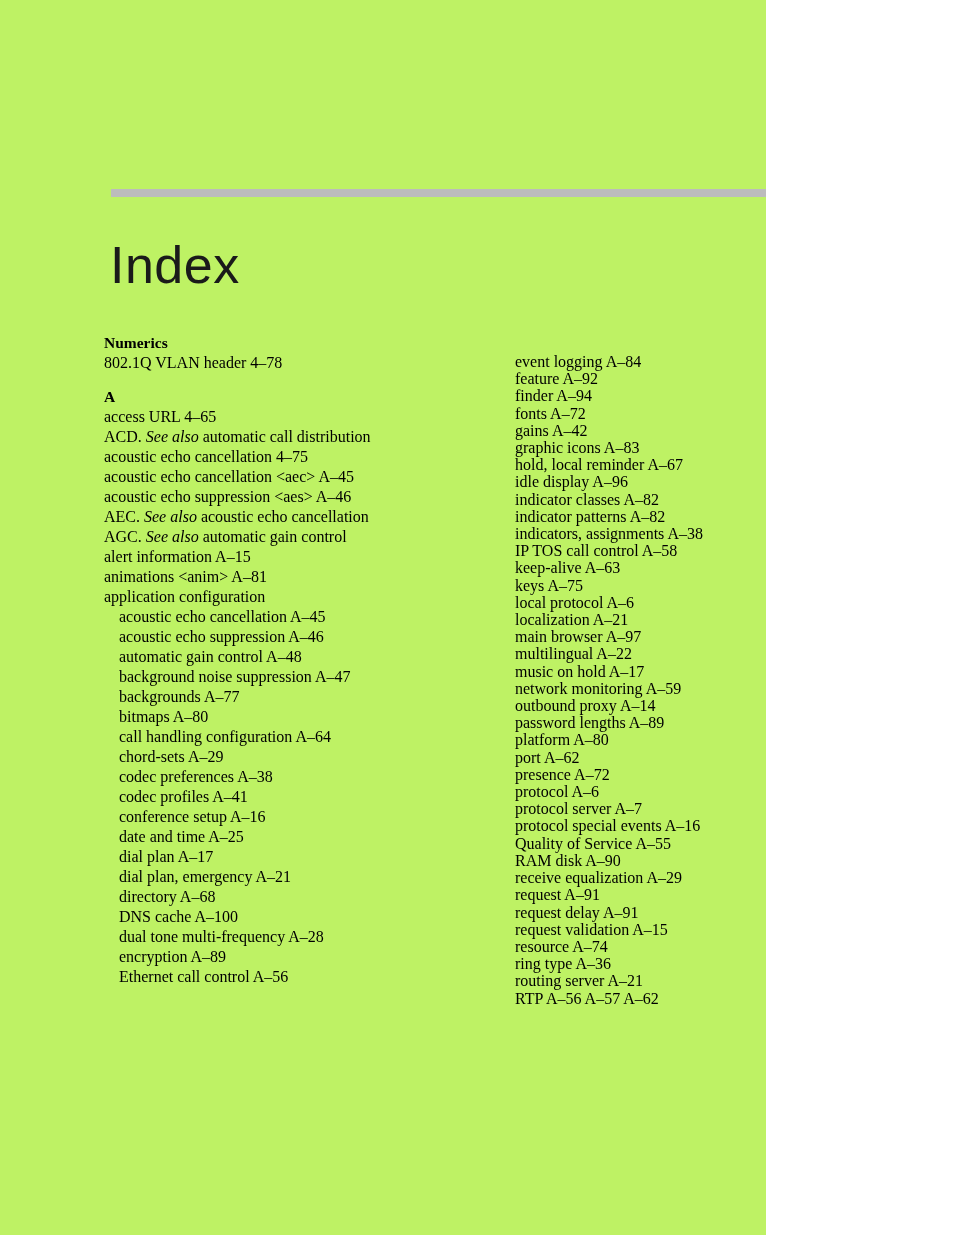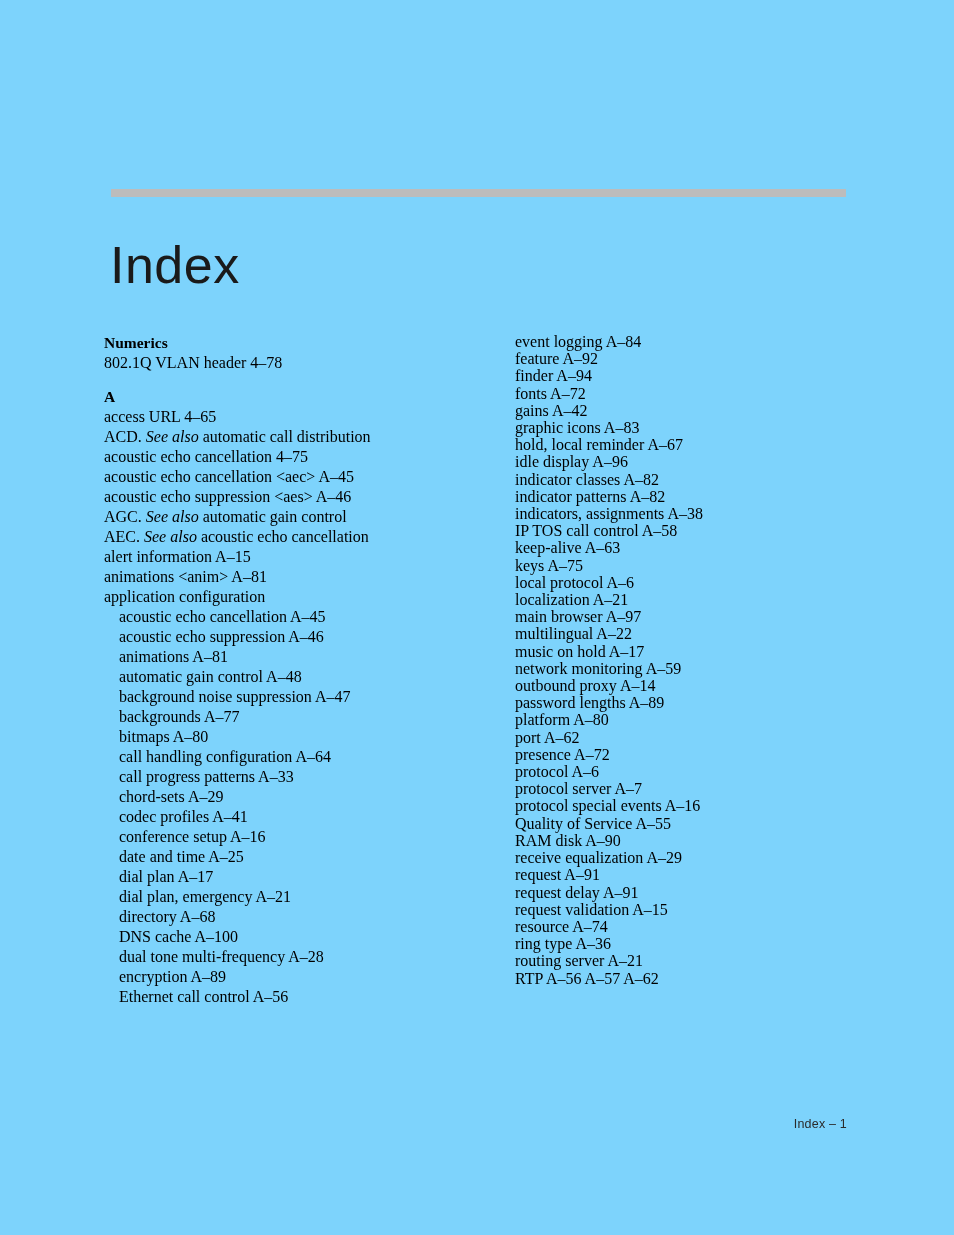--- a/index.html
+++ b/index.html
@@ -7,23 +7,23 @@
     margin: 0;
     padding: 0;
     background: #ffffff;
   }
   body {
     font-family: "Liberation Serif", "DejaVu Serif", serif;
     color: #000000;
   }
   #page {
     position: relative;
-    width: 954px;
+    width: 766px;
     height: 1235px;
-    background: #7dd3fc;
+    background: #bef264;
     overflow: hidden;
   }
 
   
   #header-rule {
     position: absolute;
     left: 111px;
     top: 189px;
     width: 735px;
     height: 8px;
@@ -54,20 +54,21 @@
     position: absolute;
     top: 0;
   }
   #column-left {
     left: 104px;
     width: 370px;
   }
   #column-right {
     left: 515px;
     width: 380px;
+    margin-top: 20px;
   }
 
   .idx-letter {
     font-weight: bold;
     font-size: 15.5px;
     line-height: 20px;
     margin: 0;
     white-space: nowrap;
   }
   .idx-letter.spaced { margin-top: 14px; }
@@ -117,35 +118,34 @@
   <div id="columns">
     <div class="column" id="column-left">
         <div class="idx-letter">Numerics</div>
         <div class="idx-entry">802.1Q VLAN header 4–78</div>
         <div class="idx-letter spaced">A</div>
         <div class="idx-entry">access URL 4–65</div>
         <div class="idx-entry"><span>ACD.  </span><span class="see-also">See also</span><span> automatic call distribution</span></div>
         <div class="idx-entry">acoustic echo cancellation 4–75</div>
         <div class="idx-entry">acoustic echo cancellation &lt;aec&gt; A–45</div>
         <div class="idx-entry">acoustic echo suppression &lt;aes&gt; A–46</div>
+        <div class="idx-entry"><span>AEC.  </span><span class="see-also">See also</span><span> acoustic echo cancellation</span></div>
         <div class="idx-entry"><span>AGC.  </span><span class="see-also">See also</span><span>  automatic gain control</span></div>
-        <div class="idx-entry"><span>AEC.  </span><span class="see-also">See also</span><span> acoustic echo cancellation</span></div>
         <div class="idx-entry">alert information A–15</div>
         <div class="idx-entry">animations &lt;anim&gt; A–81</div>
         <div class="idx-entry">application configuration</div>
         <div class="idx-entry sub">acoustic echo cancellation A–45</div>
         <div class="idx-entry sub">acoustic echo suppression A–46</div>
-        <div class="idx-entry sub">animations A–81</div>
         <div class="idx-entry sub">automatic gain control A–48</div>
         <div class="idx-entry sub">background noise suppression A–47</div>
         <div class="idx-entry sub">backgrounds A–77</div>
         <div class="idx-entry sub">bitmaps A–80</div>
         <div class="idx-entry sub">call handling configuration A–64</div>
-        <div class="idx-entry sub">call progress patterns A–33</div>
         <div class="idx-entry sub">chord-sets A–29</div>
+        <div class="idx-entry sub">codec preferences A–38</div>
         <div class="idx-entry sub">codec profiles A–41</div>
         <div class="idx-entry sub">conference setup A–16</div>
         <div class="idx-entry sub">date and time A–25</div>
         <div class="idx-entry sub">dial plan A–17</div>
         <div class="idx-entry sub">dial plan, emergency A–21</div>
         <div class="idx-entry sub">directory A–68</div>
         <div class="idx-entry sub">DNS cache A–100</div>
         <div class="idx-entry sub">dual tone multi-frequency A–28</div>
         <div class="idx-entry sub">encryption A–89</div>
         <div class="idx-entry sub">Ethernet call control A–56</div>

